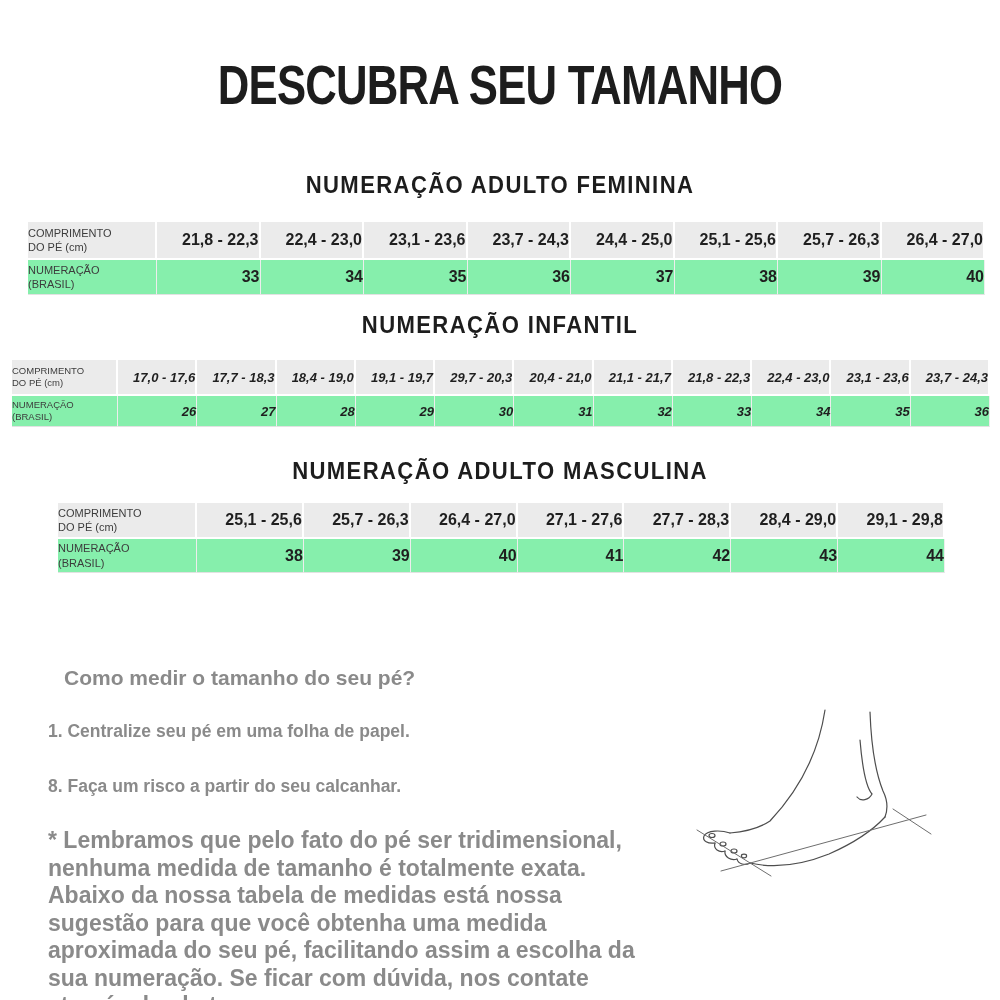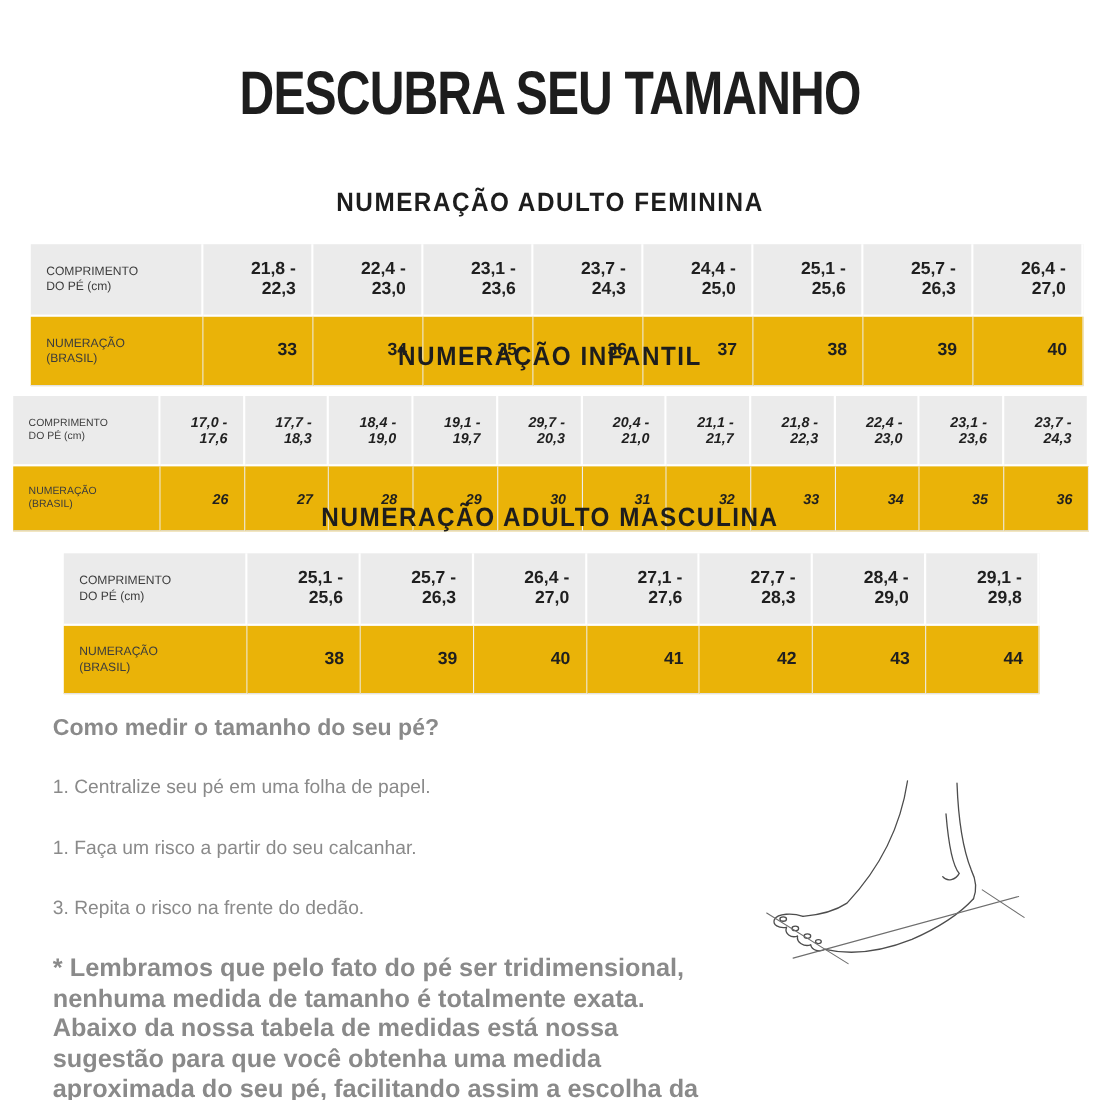--- a/index.html
+++ b/index.html
@@ -19,23 +19,23 @@
     position:absolute; left:0; width:1000px; margin:0;
     text-align:center; font-size:24px; font-weight:700; color:#1d1d1d;
     letter-spacing:1.5px; white-space:nowrap;
     transform:scaleX(0.92); transform-origin:50% 50%;
   }
   .sub-1 { top:171px; }
   .sub-2 { top:311px; }
   .sub-3 { top:457px; }
 
   table.sizes { position:absolute; border-collapse:separate; border-spacing:0; table-layout:fixed; }
-  table.sizes td { padding:14px; vertical-align:middle; }
+  table.sizes td { padding:0; vertical-align:middle; }
   td.h { background:#ebebeb; border-right:2px solid #ffffff; border-bottom:2px solid #ffffff; }
-  td.d { background:#eab308; border-right:1px solid #ededed; border-bottom:1px solid #e2e2e2; }
+  td.d { background:#86efac; border-right:1px solid #ededed; border-bottom:1px solid #e2e2e2; }
   td.lab {
     text-align:left; padding-left:10px; padding-right:4px;
     white-space:pre-line; line-height:1.3;
     color:#3c3c3c; font-weight:400;
   }
   td.val { text-align:right; font-weight:700; color:#1f1f1f; }
 
   .tbl-f { top:222px; left:28px;  width:957px; }
   .tbl-f td.lab { width:127px; font-size:11px; }
   .tbl-f td.h   { height:36px; }
@@ -48,23 +48,23 @@
   .tbl-i td.d   { height:30px; }
   .tbl-i td.val { font-size:13px;font-style:italic; }
 
   .tbl-m { top:503px; left:58px;  width:887px; }
   .tbl-m td.lab { width:137px; font-size:11px; }
   .tbl-m td.h   { height:34px; }
   .tbl-m td.d   { height:33px; }
   .tbl-m td.val { font-size:16px; }
 
   .howto { position:absolute; left:48px; top:650px; width:608px; color:#8a8a8a; }
-  .howto h3 { margin:0; font-size:21px; font-weight:700; color:#8a8a8a; }
+  .howto h3 { margin:16px; font-size:21px; font-weight:700; color:#8a8a8a; }
   .steps { margin-top:19px; }
-  .step { font-size:17.5px; font-weight:400; line-height:27px;margin-top:28px; }
+  .step { font-size:17.5px; font-weight:700; line-height:27px;margin-top:28px; }
   .note { margin:27px 0 0 0; font-size:23px; font-weight:700; line-height:27.5px; }
 
   .foot-art { position:absolute; left:688px; top:702px; width:264px; height:196px; }
   .foot-art path, .foot-art line, .foot-art ellipse { fill:none; stroke:#4d4d4d; stroke-width:1.2; stroke-linecap:round; }
   .foot-art .mark { stroke:#6e6e6e; stroke-width:1; }
 </style>
 </head>
 <body>
 
 <h1 class="title">DESCUBRA SEU TAMANHO</h1>
@@ -160,22 +160,21 @@
         <td class="d val">43</td>
         <td class="d val">44</td>
       </tr>
     </tbody>
   </table>
 
 <div class="howto">
   <h3>Como medir o tamanho do seu pé?</h3>
   <div class="steps">
     <div class="step">1. Centralize seu pé em uma folha de papel.</div>
-    <div class="step">1. Faça um risco a partir do seu calcanhar.</div>
-    <div class="step">3. Repita o risco na frente do dedão.</div>
+    <div class="step">8. Faça um risco a partir do seu calcanhar.</div>
   </div>
   <p class="note">* Lembramos que pelo fato do pé ser tridimensional, nenhuma medida de tamanho é totalmente exata. Abaixo da nossa tabela de medidas está nossa sugestão para que você obtenha uma medida aproximada do seu pé, facilitando assim a escolha da sua numeração. Se ficar com dúvida, nos contate através do chat</p>
 </div>
 
 <svg class="foot-art" viewBox="0 0 264 196" aria-hidden="true">
 
   <path d="M137,8 C131,48 113,86 82,119 C70,127 54,130 42,131"></path>
 
   <path d="M42,131 C33,128 19,128 16,134 C14,139 20,142 27,141"></path>
   <path d="M27,141 C25,147 31,151 37,149"></path>

